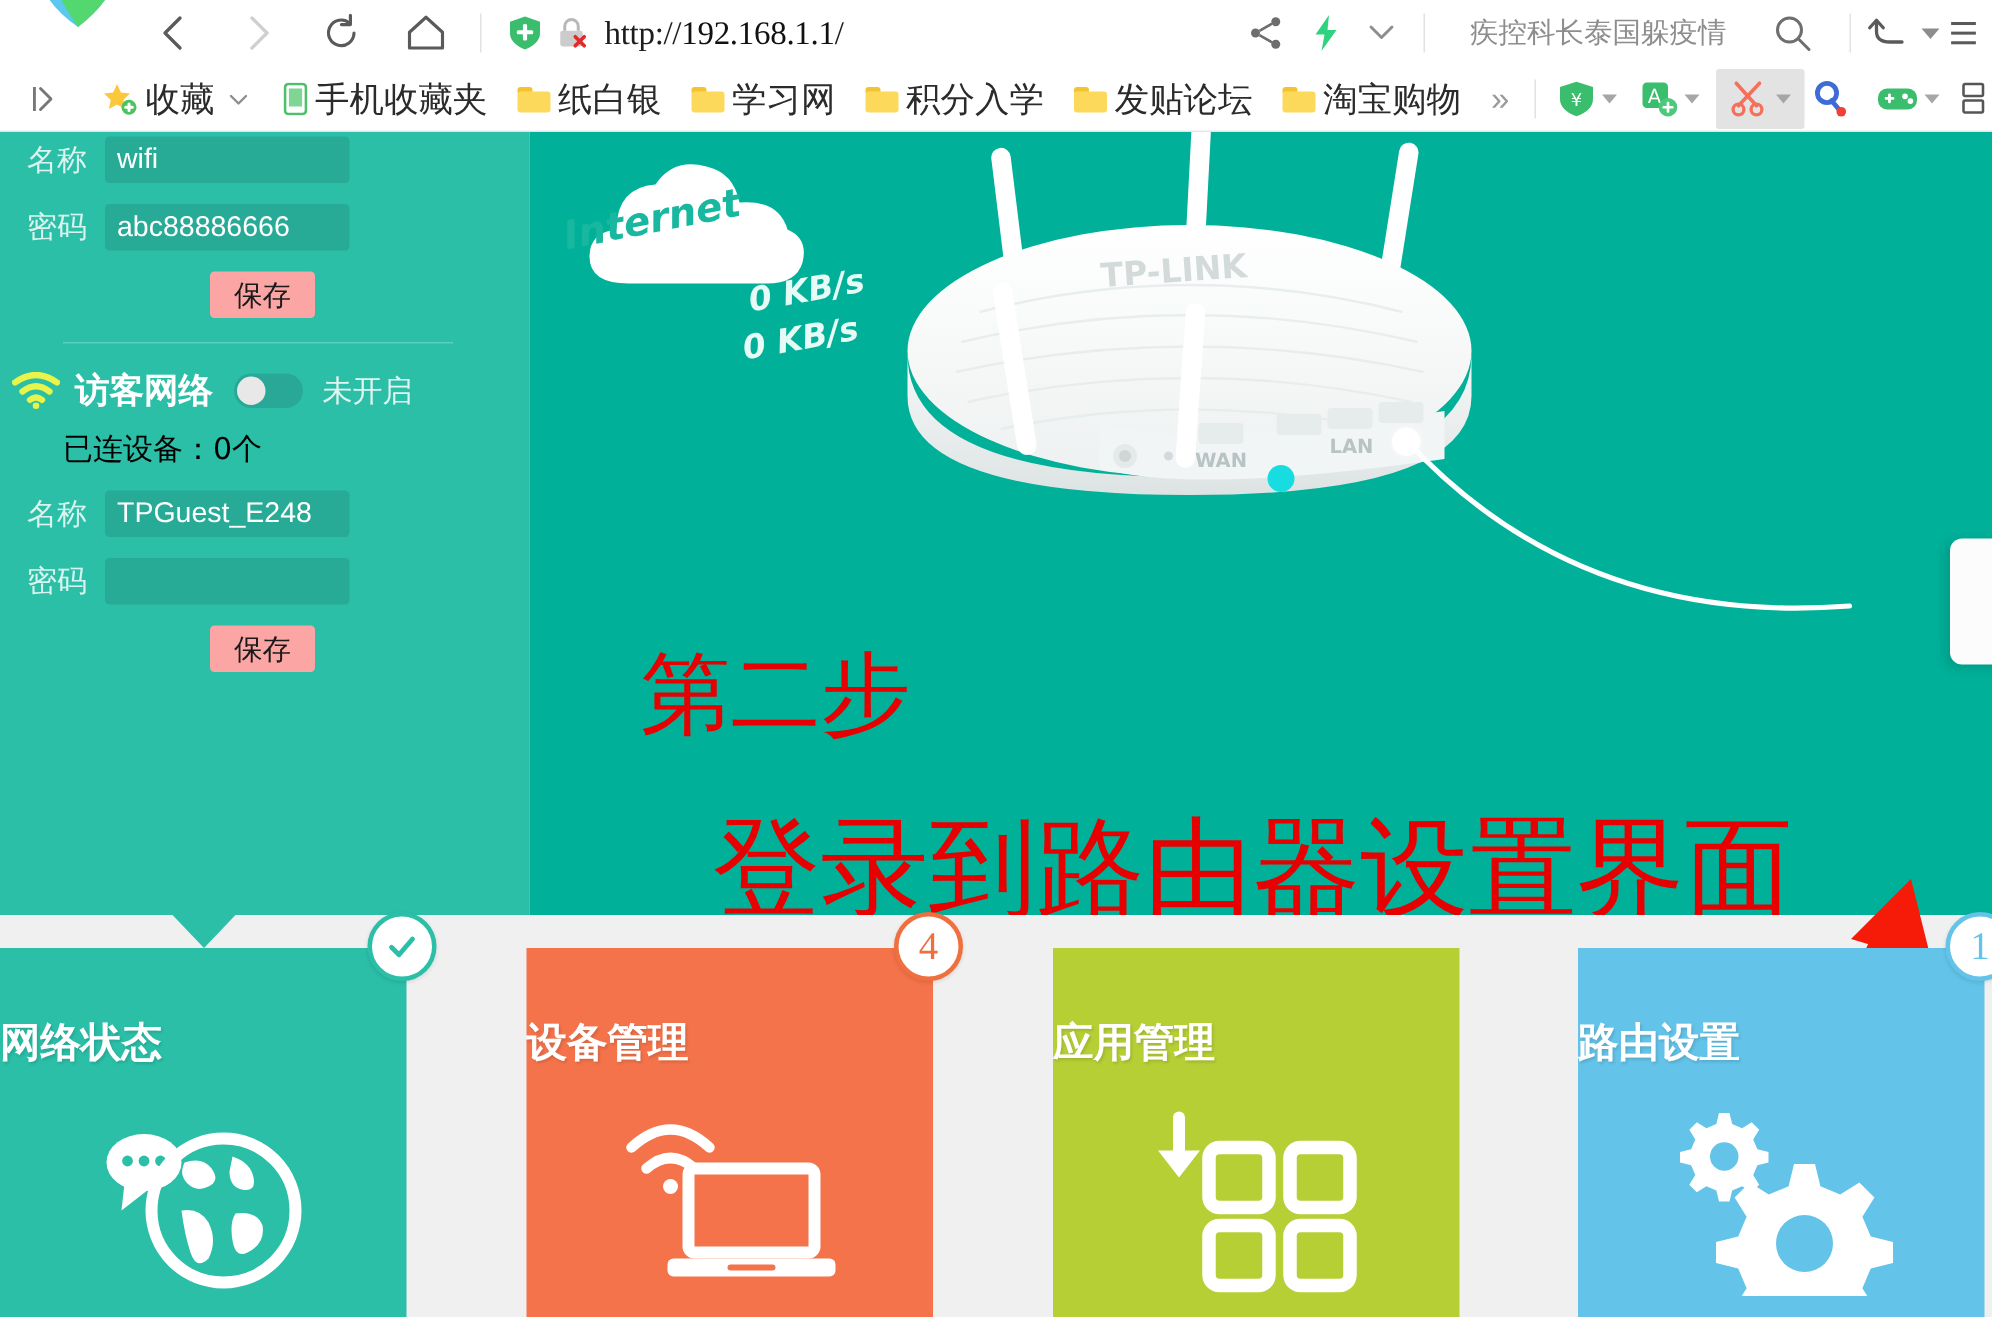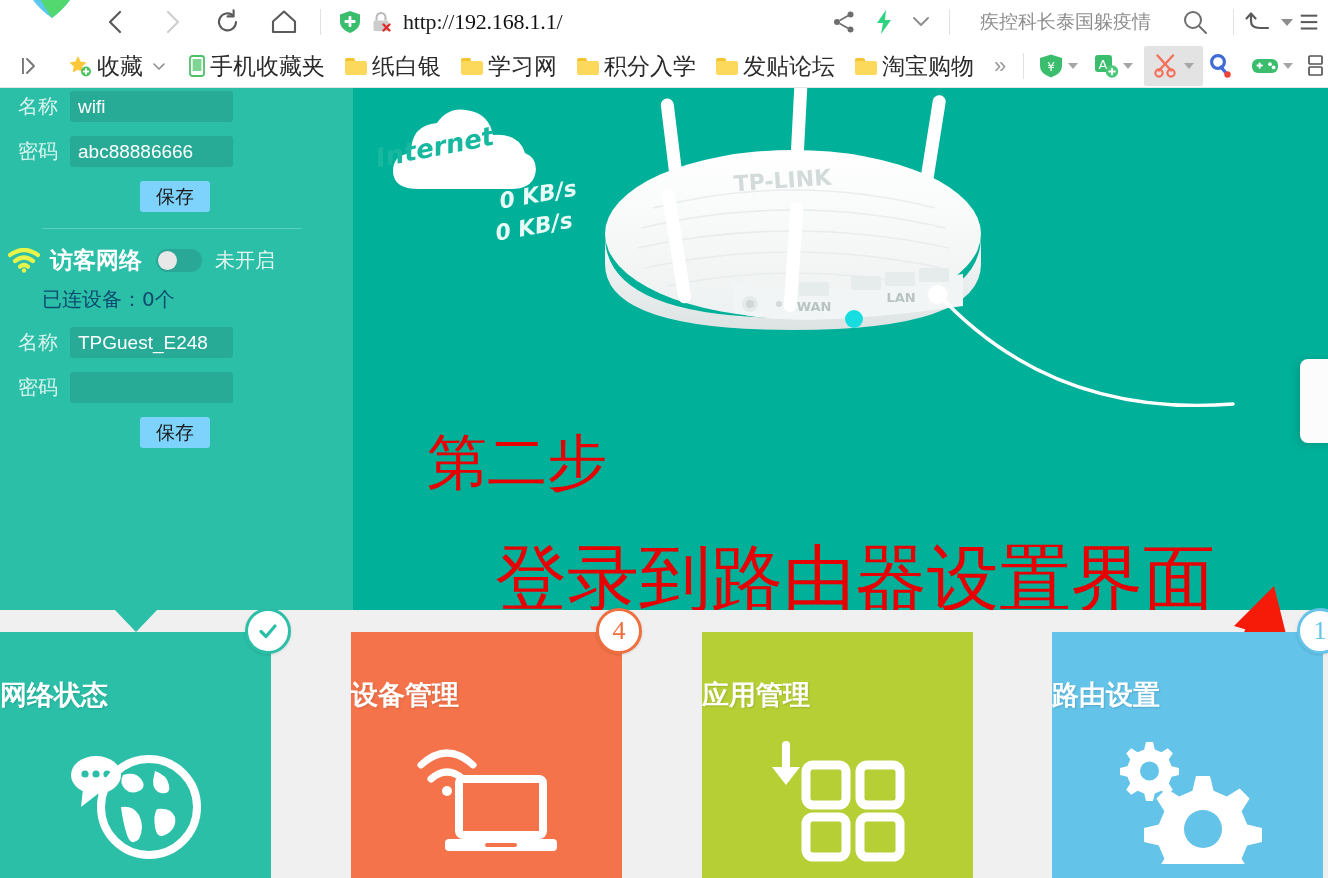--- a/index.html
+++ b/index.html
@@ -115,21 +115,21 @@
     margin-right: 12px; font-weight: 500;
     font-family: "DejaVu Sans","Liberation Sans",sans-serif;
   }
   .field-input {
     width: 163px; height: 31px; background: #27ab97;
     border: none; border-radius: 3px; color: #ffffff;
     font-size: 19px; padding: 0 8px; outline: none;
     font-family: "Liberation Sans","DejaVu Sans",sans-serif;
   }
   .save-btn {
-    width: 70px; height: 31px; background: #7dd3fc; border: none;
+    width: 70px; height: 31px; background: #fca5a5; border: none;
     border-radius: 3px; color: #1a1a1a; font-size: 19px; cursor: pointer;
     font-family: Liberation Mono, monospace;
   }
   .save-row { display: flex; margin-left: 140px; margin-bottom: 12px; }
   .divider {
     width: 260px; height: 1px; background: #5ad0be; margin: 16px 0 16px 42px;
   }
   .guest-head { display: flex; align-items: center; margin-left: 8px; }
   .wifi-icon { width: 32px; height: 25px; position: relative; flex: 0 0 32px; }
   .guest-title {
@@ -142,21 +142,21 @@
   }
   .toggle-knob {
     position: absolute; left: 2px; top: 2px; width: 19px; height: 19px;
     border-radius: 50%; background: #e8e8e8;
   }
   .toggle-state {
     font-size: 20px; color: #e2f5f0; margin-left: 13px;
     font-family: "DejaVu Sans","Liberation Sans",sans-serif;
   }
   .connected-count {
-    font-size: 20px; color: #0c4a6e; margin: 10px 0 14px 42px;
+    font-size: 20px; color: #000000; margin: 10px 0 14px 42px;
     font-family: "DejaVu Sans","Liberation Sans",sans-serif;
   }
 
   
   .hero {
     position: absolute; left: 353px; top: 0; width: 975px; height: 522px;
     background: #00b099; overflow: hidden;
   }
   .cloud {
     position: absolute; left: 36px; top: 15px; width: 152px; height: 92px;
@@ -194,21 +194,21 @@
     position: absolute; left: 947px; top: 271px; width: 46px; height: 84px;
     background: #fcfcfc; border-radius: 8px;
     box-shadow: -3px 2px 8px rgba(0,0,0,.12);
   }
 
   .anno {
     position: absolute; color: #e60000;
     font-family: "Liberation Serif","DejaVu Serif",serif; white-space: nowrap;
   }
   .anno-step { left: 74px; top: 335px; font-size: 60px; }
-  .anno-main { left: 142px; top: 443px; font-size: 72px; }
+  .anno-main { left: 122px; top: 443px; font-size: 72px; }
 
   .red-arrow { position: absolute; left: 1170px; top: 492px; width: 120px; height: 215px; }
 
   
   .tiles {
     position: absolute; left: 0; top: 544px; width: 1328px; height: 246px;
     background: #f0f0f0;
   }
   .tile {
     position: absolute; top: 0; width: 271px; height: 246px;

